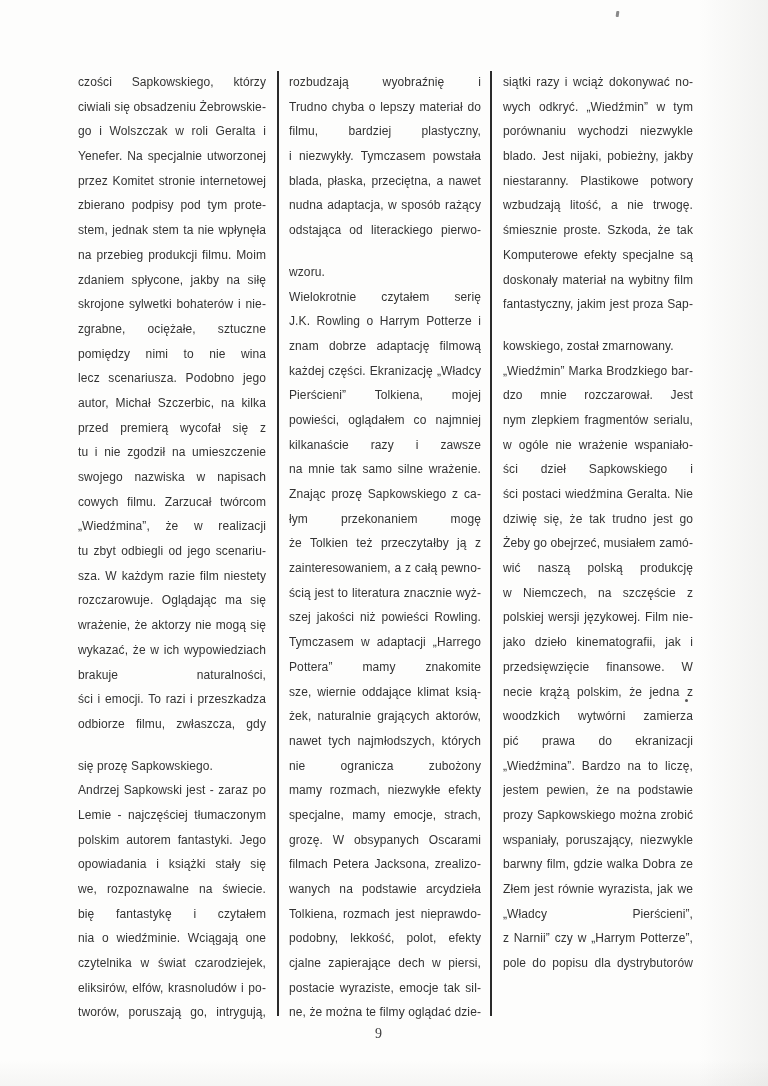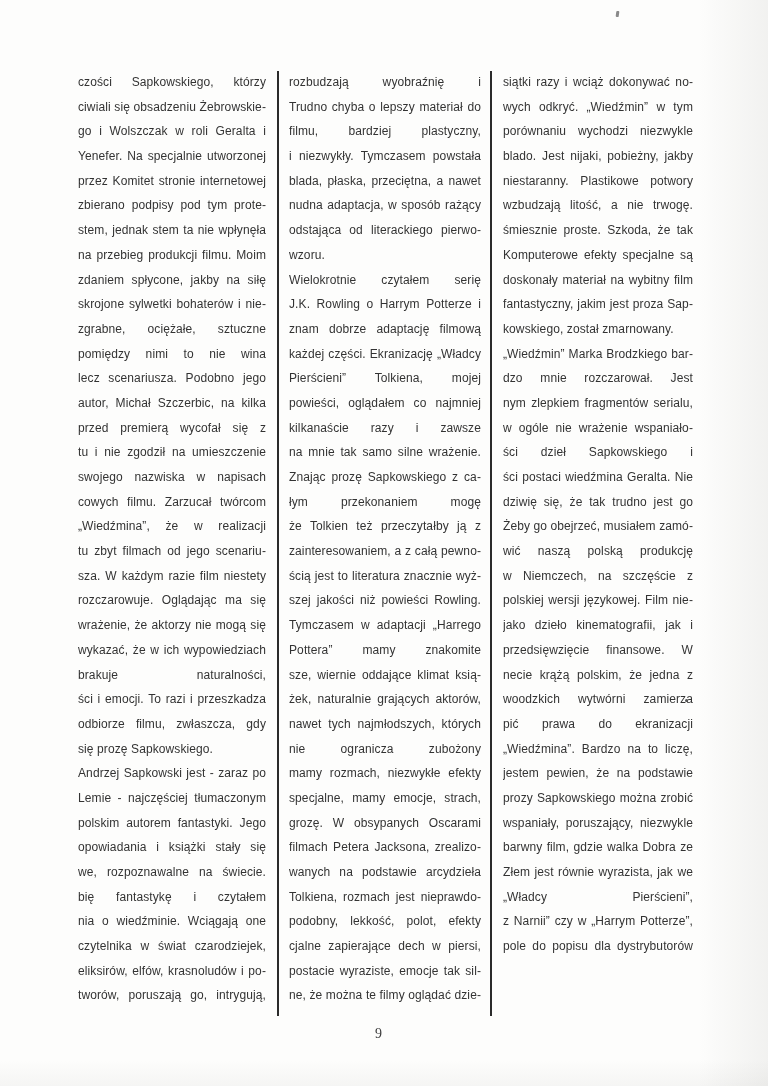--- a/index.html
+++ b/index.html
@@ -25,21 +25,21 @@
     letter-spacing:0.1px;
   }
   .col-1{left:78px;width:188px;}
   .col-2{left:289px;width:192px;}
   .col-3{left:503px;width:190px;}
   .line{
     height:24.7px;line-height:24.7px;
     text-align:justify;text-align-last:justify;text-justify:inter-word;
     overflow:hidden;white-space:normal;
   }
-  .line.flush{text-align-last:left;}
+  .line.flush{text-align-last:left;margin-top:17px;}
   .divider{
     position:absolute;top:71px;height:945px;width:1.6px;
     background:#2b2b2b;
   }
   .divider-left{left:277px;}
   .divider-right{left:490px;}
   .page-number{
     position:absolute;top:1026px;left:0;width:757px;
     text-align:center;
     font-family:"Liberation Serif","DejaVu Serif",serif;
@@ -72,21 +72,21 @@
       <div class="line">skrojone sylwetki bohaterów i nie-</div>
       <div class="line">zgrabne, ociężałe, sztuczne dialogi</div>
       <div class="line">pomiędzy nimi to nie wina aktorów,</div>
       <div class="line">lecz scenariusza. Podobno jego</div>
       <div class="line">autor, Michał Szczerbic, na kilka dni</div>
       <div class="line">przed premierą wycofał się z projek-</div>
       <div class="line">tu i nie zgodził na umieszczenie</div>
       <div class="line">swojego nazwiska w napisach koń-</div>
       <div class="line">cowych filmu. Zarzucał twórcom</div>
       <div class="line">„Wiedźmina”, że w realizacji projek-</div>
-      <div class="line">tu zbyt filmach od jego scenariu-</div>
+      <div class="line">tu zbyt odbiegli od jego scenariu-</div>
       <div class="line">sza. W każdym razie film niestety</div>
       <div class="line">rozczarowuje. Oglądając ma się</div>
       <div class="line">wrażenie, że aktorzy nie mogą się</div>
       <div class="line">wykazać, że w ich wypowiedziach</div>
       <div class="line">brakuje naturalności, spontaniczno-</div>
       <div class="line">ści i emocji. To razi i przeszkadza w</div>
       <div class="line">odbiorze filmu, zwłaszcza, gdy zna</div>
       <div class="line flush">się prozę Sapkowskiego.</div>
       <div class="line">Andrzej Sapkowski jest - zaraz po</div>
       <div class="line">Lemie - najczęściej tłumaczonym</div>

